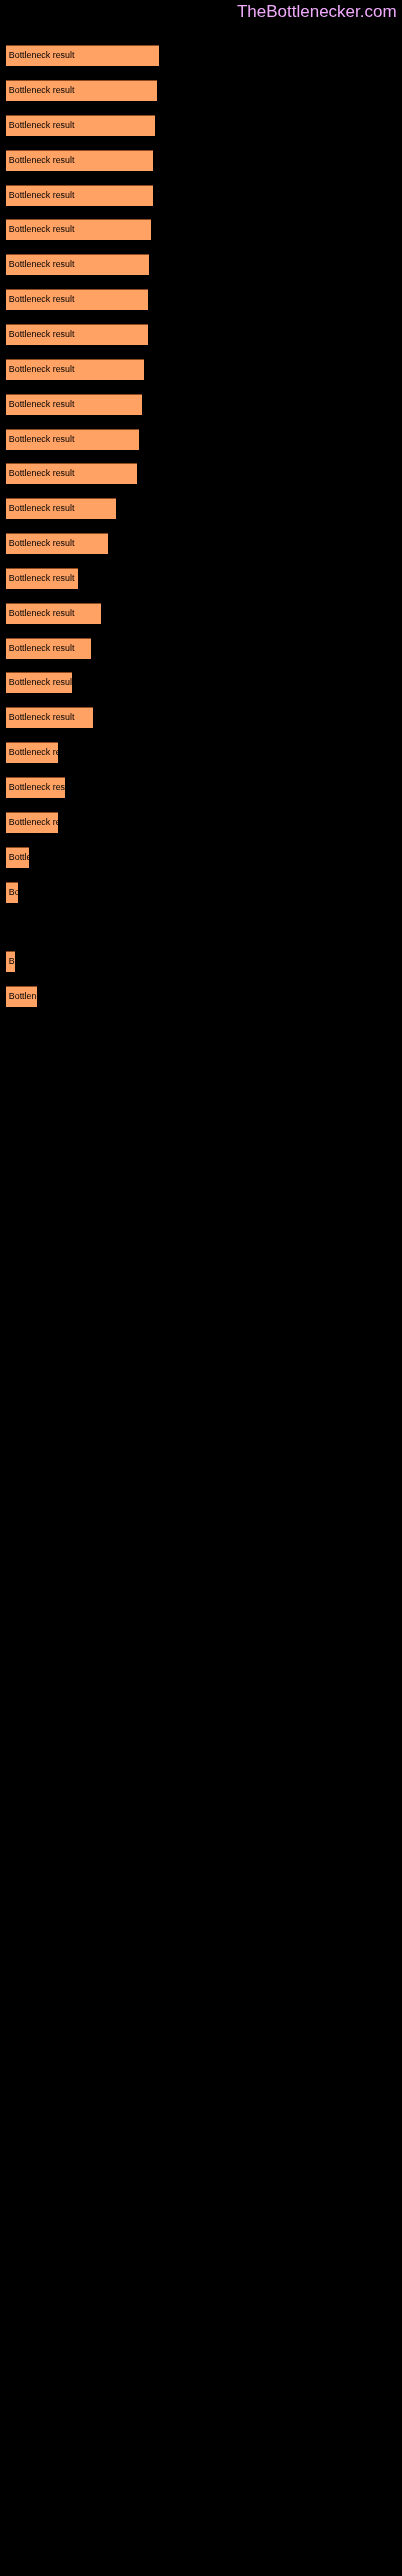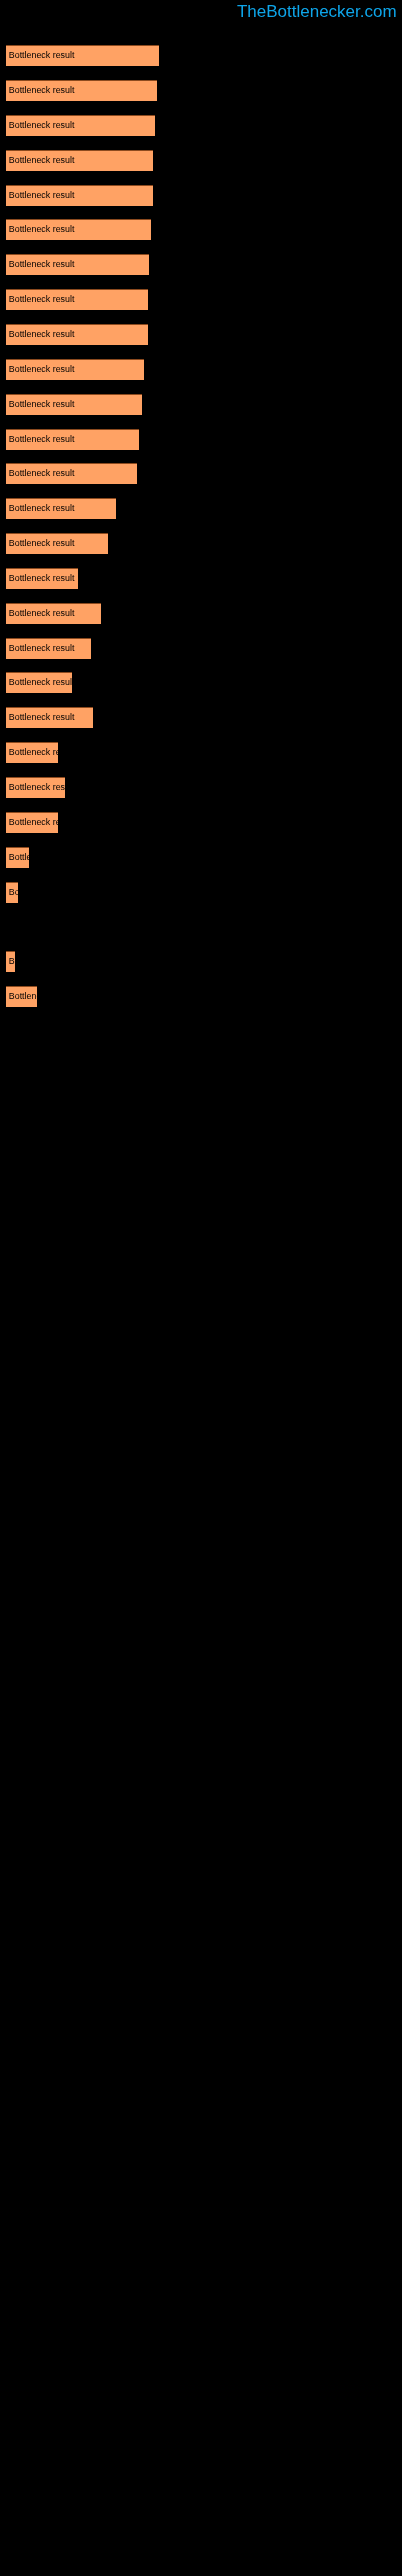--- a/index.html
+++ b/index.html
@@ -22,21 +22,21 @@
     width: 403px;
     height: 2576px;
     background: #000000;
   }
   .watermark {
     position: absolute;
     right: 6.4px;
     top: 1.6px;
     font-family: "Liberation Sans", sans-serif;
     font-size: 17px;
-    color: #0ea5e9;
+    color: #f0abfc;
     letter-spacing: 0px;
     white-space: nowrap;
     user-select: none;
   }
   .bars-layer {
     position: absolute;
     left: 0;
     top: 0;
     width: 403px;
     height: 2576px;

